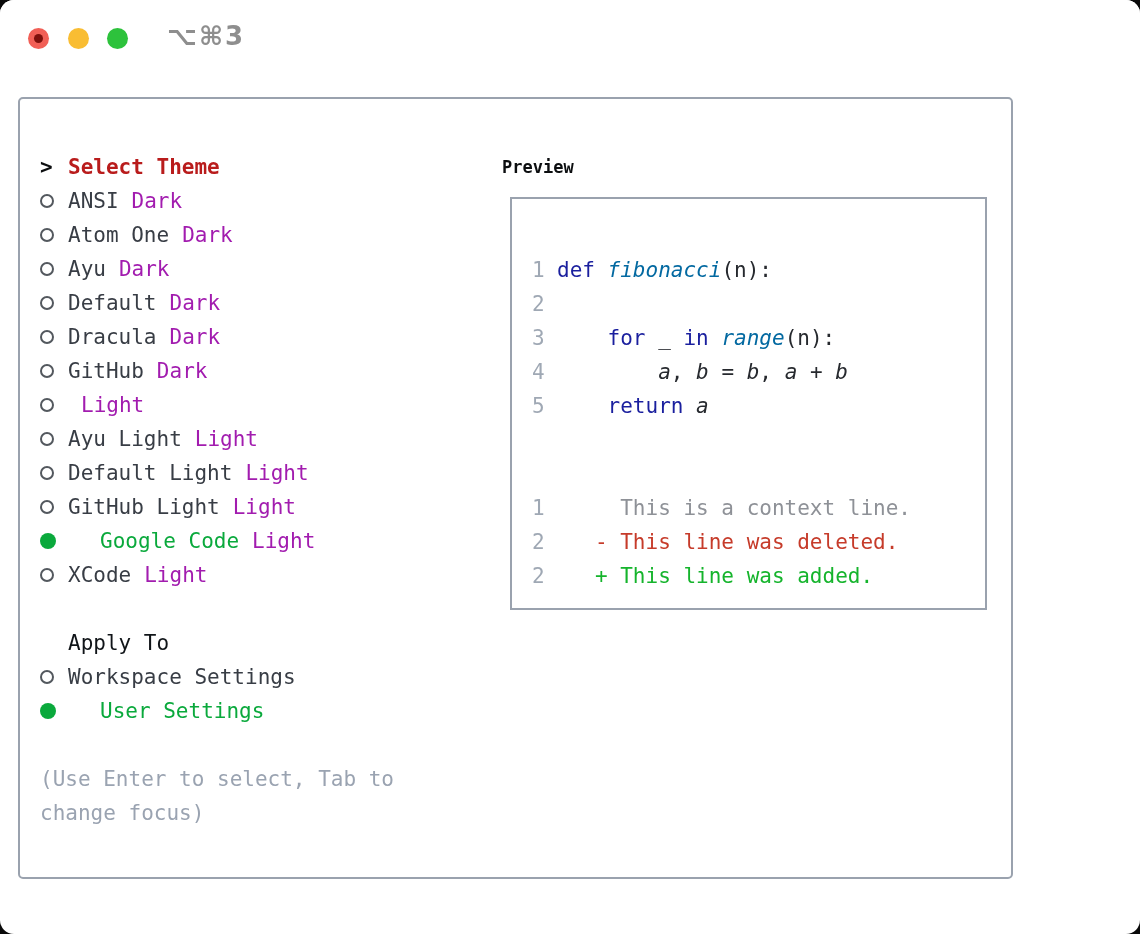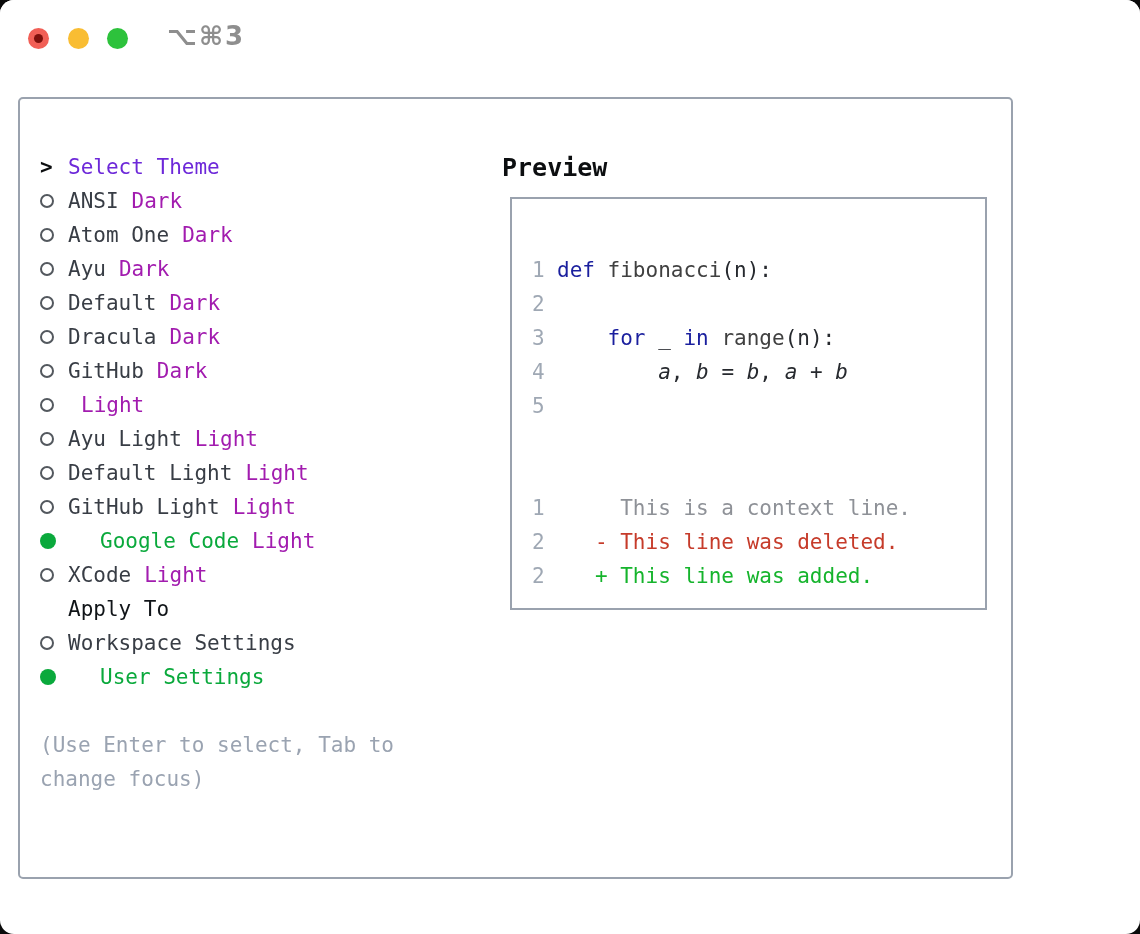--- a/index.html
+++ b/index.html
@@ -22,33 +22,33 @@
 
   .listcol { position:absolute; left:20px; top:51px; font-size:21px; line-height:34px; color:#383d45; }
   .row { display:flex; align-items:center; height:34px; }
   .gutter { width:28px; flex:none; display:flex; align-items:center; }
   .marker { width:14px; height:14px; border:2px solid #53585e; border-radius:50%; }
   .marker.on { width:16px; height:16px; border:none; background:#0aa93c; }
   .name { white-space:pre; }
   .row.selected .name { color:#0aa93c;margin-left:32px; }
   .variant { color:#a21caf; margin-left:13px; white-space:pre;text-align:right; }
   .hdr-prefix { color:#0c0e10; font-weight:bold; }
-  .hdr-text { font-weight:normal; color:#6d28d9; }
-  .section-gap { }
+  .hdr-text { font-weight:bold; color:#b91c1c; }
+  .section-gap { margin-top:34px; }
   .apply-hdr { color:#101418; }
   .help { margin-top:34px; width:440px; color:#9aa3b1; }
 
   
-  .preview-hdr { position:absolute; left:482px; top:51px; height:34px; display:flex; align-items:center; font-size:25px; font-weight:bold; color:#0c0e10; }
+  .preview-hdr { position:absolute; left:482px; top:51px; height:34px; display:flex; align-items:center; font-size:17px; font-weight:bold; color:#0c0e10; }
   .preview-box { position:absolute; left:490px; top:98px; width:477px; height:413px; border:2px solid #9aa2ae; background:#fff; padding:54px 0 0 20px; font-size:21px; line-height:34px; overflow:hidden; }
   .pline { display:flex; height:34px; }
   .ln { width:25px; flex:none; color:#9fa8b4; }
   .code { white-space:pre; color:#26292e; }
   .tk-kw { color:#1a1f9e; }
-  .tk-fn { color:#404040; }
+  .tk-fn { color:#0369a1;font-style:italic; }
   .tk-num { color:#0b6e6e; }
   .tk-var { font-style:italic; }
   .diff-block { margin-top:68px; }
   .diff-context .code { color:#8e9197; }
   .diff-deleted .code { color:#c63b2a; }
   .diff-added .code { color:#15b42c; }
 </style>
 </head>
 <body>
 
@@ -190,20 +190,21 @@
       <div class="pline">
         <span class="ln">3</span>
         <span class="code"><span>    </span><span class="tk-kw">for</span><span> _ </span><span class="tk-kw">in</span><span> </span><span class="tk-fn">range</span><span>(n):</span></span>
       </div>
       <div class="pline">
         <span class="ln">4</span>
         <span class="code"><span>        </span><span class="tk-var">a</span><span>, </span><span class="tk-var">b</span><span> = </span><span class="tk-var">b</span><span>, </span><span class="tk-var">a</span><span> + </span><span class="tk-var">b</span></span>
       </div>
       <div class="pline">
         <span class="ln">5</span>
+        <span class="code"><span>    </span><span class="tk-kw">return</span><span> </span><span class="tk-var">a</span></span>
       </div>
 
       <div class="diff-block">
         <div class="pline diff-context">
           <span class="ln">1</span>
           <span class="code">     This is a context line.</span>
         </div>
         <div class="pline diff-deleted">
           <span class="ln">2</span>
           <span class="code">   - This line was deleted.</span>

